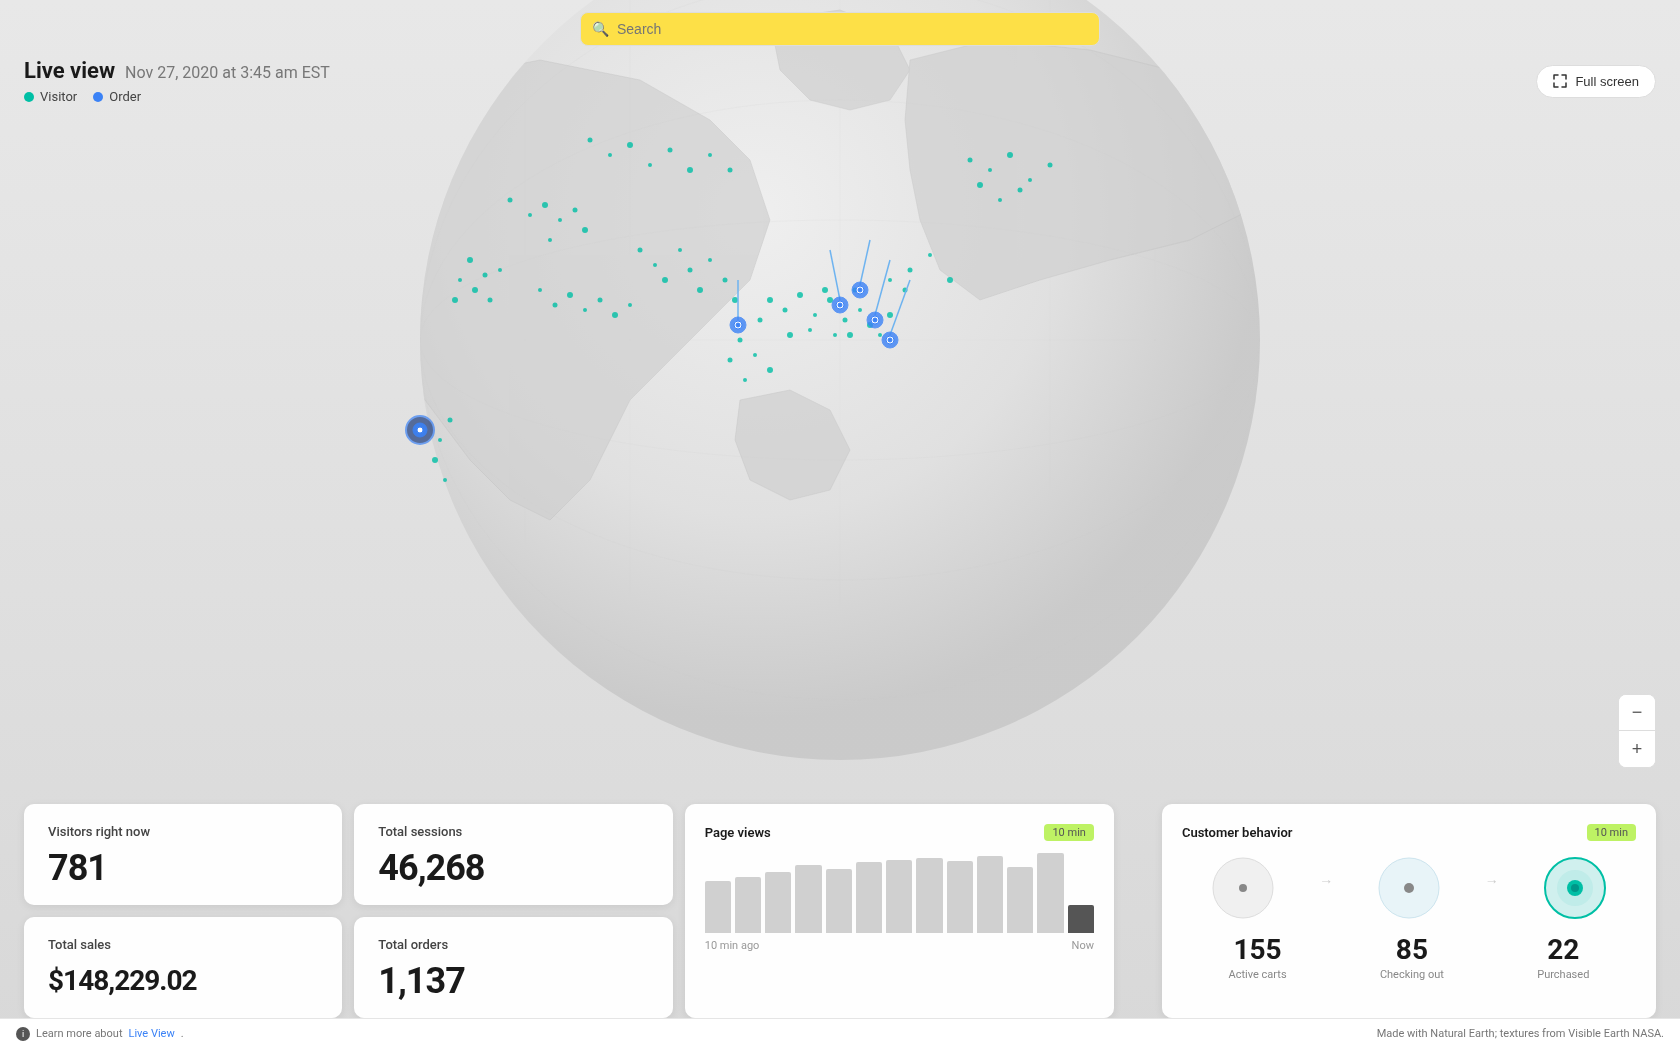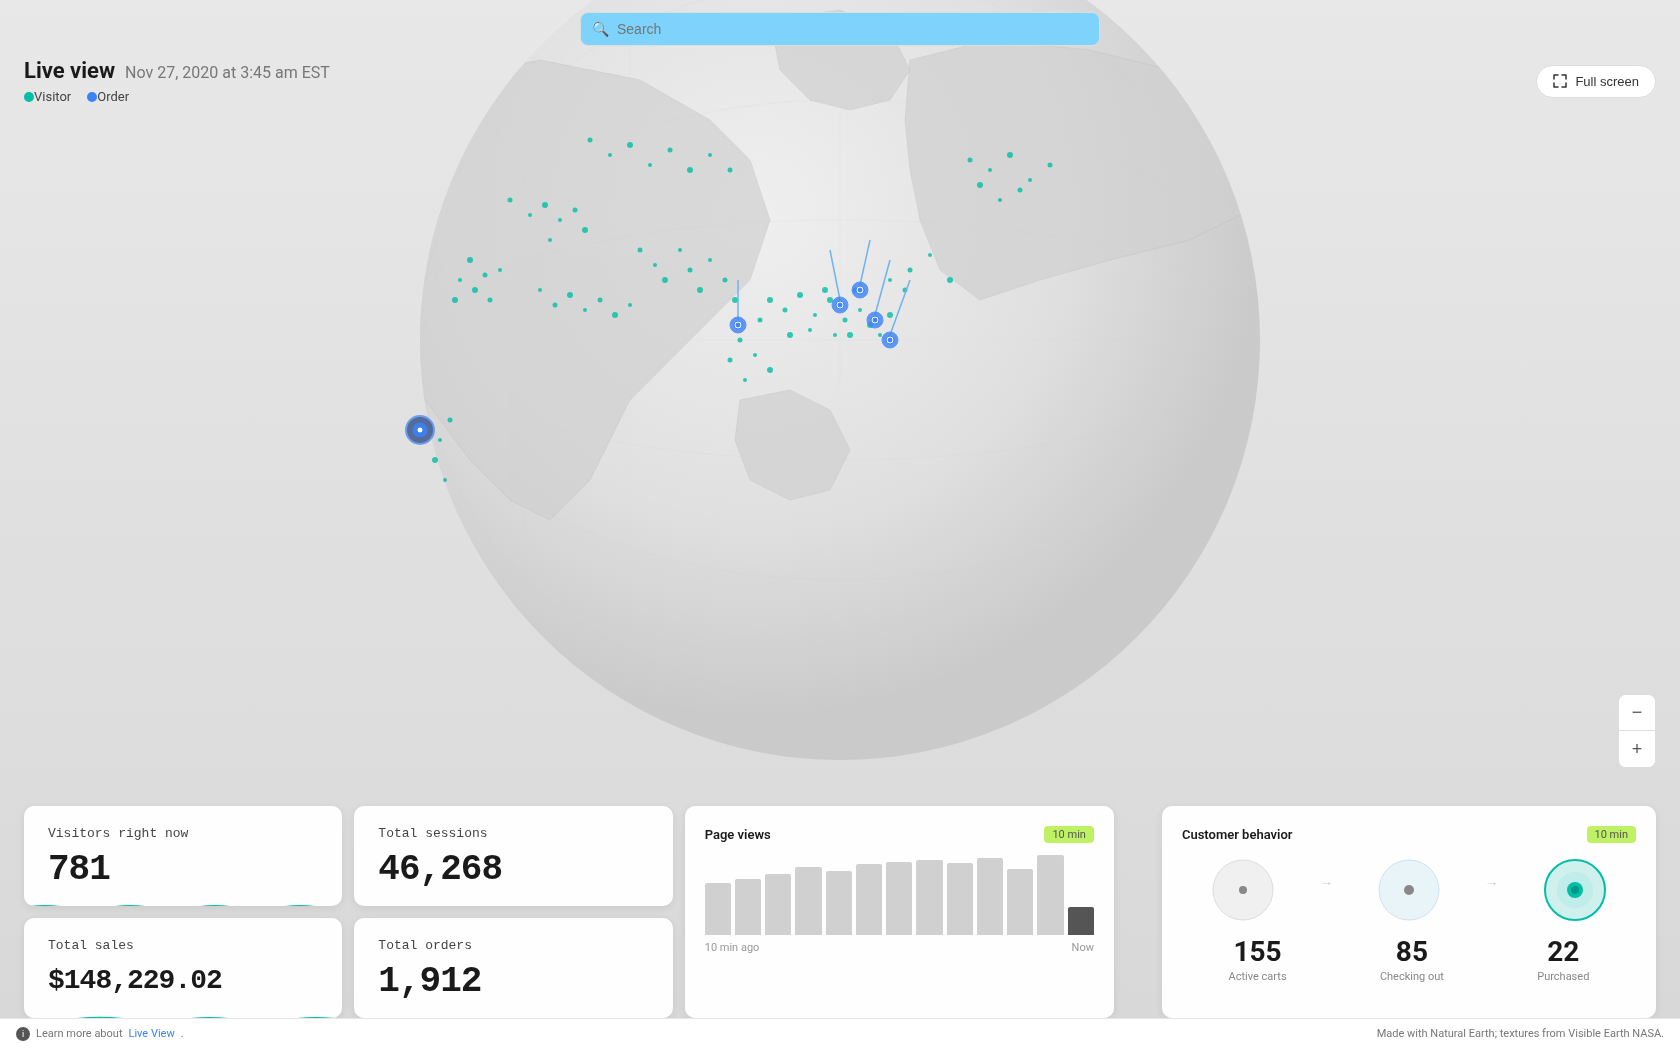--- a/index.html
+++ b/index.html
@@ -17,21 +17,21 @@
     .search-bar-container {
       position: absolute;
       top: 12px;
       left: 50%;
       transform: translateX(-50%);
       width: 520px;
       z-index: 100;
     }
     .search-bar {
       width: 100%;
-      background: #7dd3fc;
+      background: #fde047;
       border: 1px solid #ddd;
       border-radius: 8px;
       padding: 8px 16px 8px 36px;
       font-size: 14px;
       color: #666;
       outline: none;
     }
     .search-icon-wrap {
       position: absolute;
       left: 12px;
@@ -72,20 +72,21 @@
       color: #777;
     }
     .legend-row {
       display: flex;
       align-items: center;
       gap: 16px;
     }
     .legend-item {
       display: flex;
       align-items: center;
+      gap: 6px;
       font-size: 13px;
       color: #444;
     }
     .legend-dot {
       width: 10px;
       height: 10px;
       border-radius: 50%;
     }
     .dot-visitor { background: #00bfa5; }
     .dot-order { background: #3b82f6; }
@@ -166,21 +167,20 @@
 
     
     .stat-card {
       background: rgba(255,255,255,0.97);
       border-radius: 10px;
       padding: 20px 24px 16px;
       flex: 1;
       position: relative;
       overflow: hidden;
       box-shadow: 0 2px 8px rgba(0,0,0,0.08);
-      font-family: Liberation Mono, monospace;
     }
     .stat-card-label {
       font-size: 13px;
       color: #444;
       margin-bottom: 8px;
       font-weight: 500;
     }
     .stat-card-value {
       font-size: 36px;
       font-weight: 700;
@@ -561,21 +561,21 @@
     <div class="stat-card-label">Total sales</div>
     <div class="stat-card-value" style="font-size:28px;margin-top:12px;">$148,229.02</div>
     <div class="teal-wave">
       <svg viewBox="0 0 300 8" preserveAspectRatio="none">
         <path d="M0,3 Q25,7 50,3 Q75,0 100,4 Q125,8 150,4 Q175,0 200,4 Q225,8 250,4 Q275,0 300,4 L300,8 L0,8 Z" fill="#00bfa5"></path>
       </svg>
     </div>
         </div>
         <div class="stat-card">
     <div class="stat-card-label">Total orders</div>
-    <div class="stat-card-value">1,912</div>
+    <div class="stat-card-value">1,137</div>
     <div class="teal-wave">
       <svg viewBox="0 0 300 8" preserveAspectRatio="none">
         <path d="M0,5 Q30,1 60,5 Q90,8 120,5 Q150,2 180,5 Q210,8 240,5 Q270,1 300,5 L300,8 L0,8 Z" fill="#00bfa5"></path>
       </svg>
     </div>
         </div>
       </div>
     </div>
 
   <div class="chart-card">

